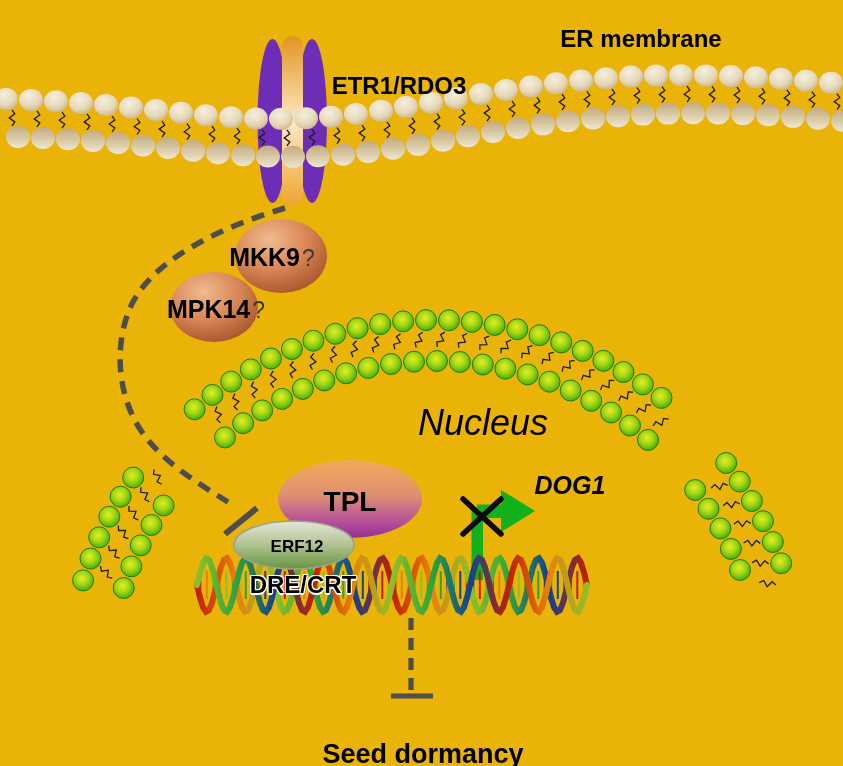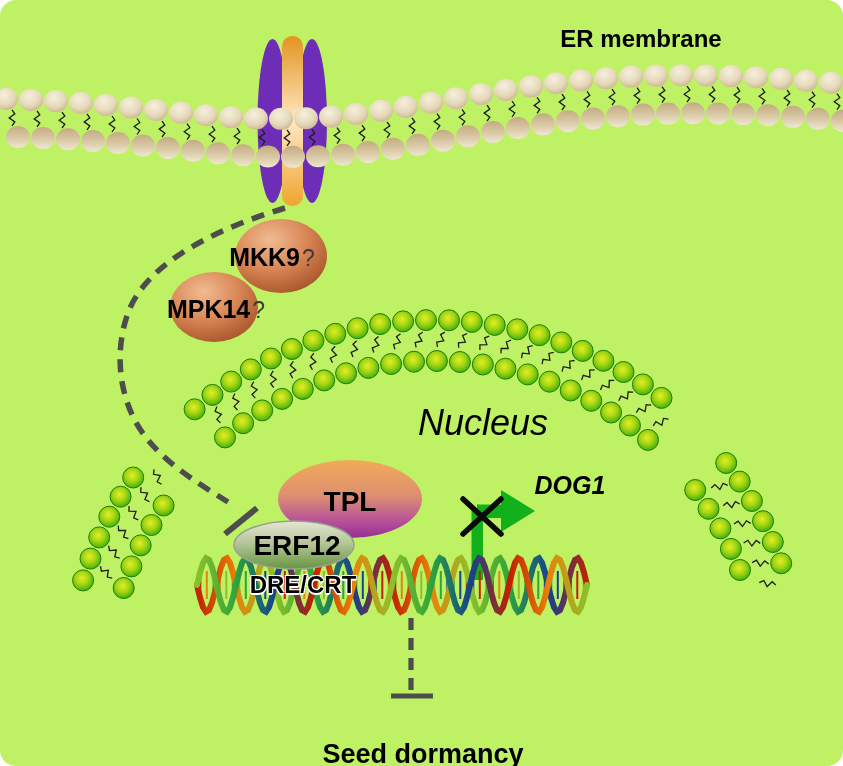--- a/index.html
+++ b/index.html
@@ -18,30 +18,30 @@
     font-weight:bold;
     line-height:1;
     user-select:none;
   }
   .lbl-er{font-size:24px;}
   .lbl-receptor{font-size:24px;}
   .lbl-kinase{font-size:25px;}
   .lbl-kinase .qmark{font-weight:400;color:#3a3a3a;font-size:23px;margin-left:2px;}
   .lbl-nucleus{font-size:36px;font-weight:400;font-style:italic;}
   .lbl-tpl{font-size:28px;}
-  .lbl-erf12{font-size:28px;}
+  .lbl-erf12{font-size:17px;}
   .lbl-dna{font-size:24px;
     text-shadow:-1px -1px 0 #fff,1px -1px 0 #fff,-1px 1px 0 #fff,1px 1px 0 #fff,0 2px 0 #fff;}
   .lbl-dog1{font-size:25px;font-style:italic;}
   .lbl-seed{font-size:27px;}
 </style>
 </head>
 <body>
 
-<div id="stage" style="background: #bef264; border-radius: 16px;">
+<div id="stage" style="background: #eab308;">
 
   <svg id="scene" width="843" height="766" viewBox="0 0 843 766">
     <defs id="defs">
         <radialGradient id="gERa" cx="0.42" cy="0.32" r="0.8">
           <stop offset="0" stop-color="#f6efdd"></stop>
           <stop offset="0.55" stop-color="#e6d9ba"></stop>
           <stop offset="1" stop-color="#c3ab82"></stop>
         </radialGradient>
         <linearGradient id="gERb" x1="0" y1="0" x2="0" y2="1">
           <stop offset="0" stop-color="#c3ab82"></stop>
@@ -400,20 +400,21 @@
         <line x1="463" y1="534" x2="501" y2="499" stroke="#0a0a0a" stroke-width="5.5" stroke-linecap="round"></line>
       </g>
     <g id="g-bottom">
         <line x1="411" y1="618" x2="411" y2="690" stroke="#4d4d4d" stroke-width="5.2" stroke-dasharray="12 8"></line>
         <line x1="391" y1="696" x2="433" y2="696" stroke="#4d4d4d" stroke-width="5"></line>
       </g>
   </svg>
 
   <div class="lbl lbl-er" style="left:641px;top:39px">ER membrane</div>
 
+  <div class="lbl lbl-receptor" style="left:399px;top:86px">ETR1/RDO3</div>
 
   <div class="lbl lbl-kinase" style="left:272px;top:257px">
     <span>MKK9</span><span class="qmark">?</span>
   </div>
 
   <div class="lbl lbl-kinase" style="left:216px;top:309px">
     <span>MPK14</span><span class="qmark">?</span>
   </div>
 
   <div class="lbl lbl-nucleus" style="left:483px;top:423px">Nucleus</div>

